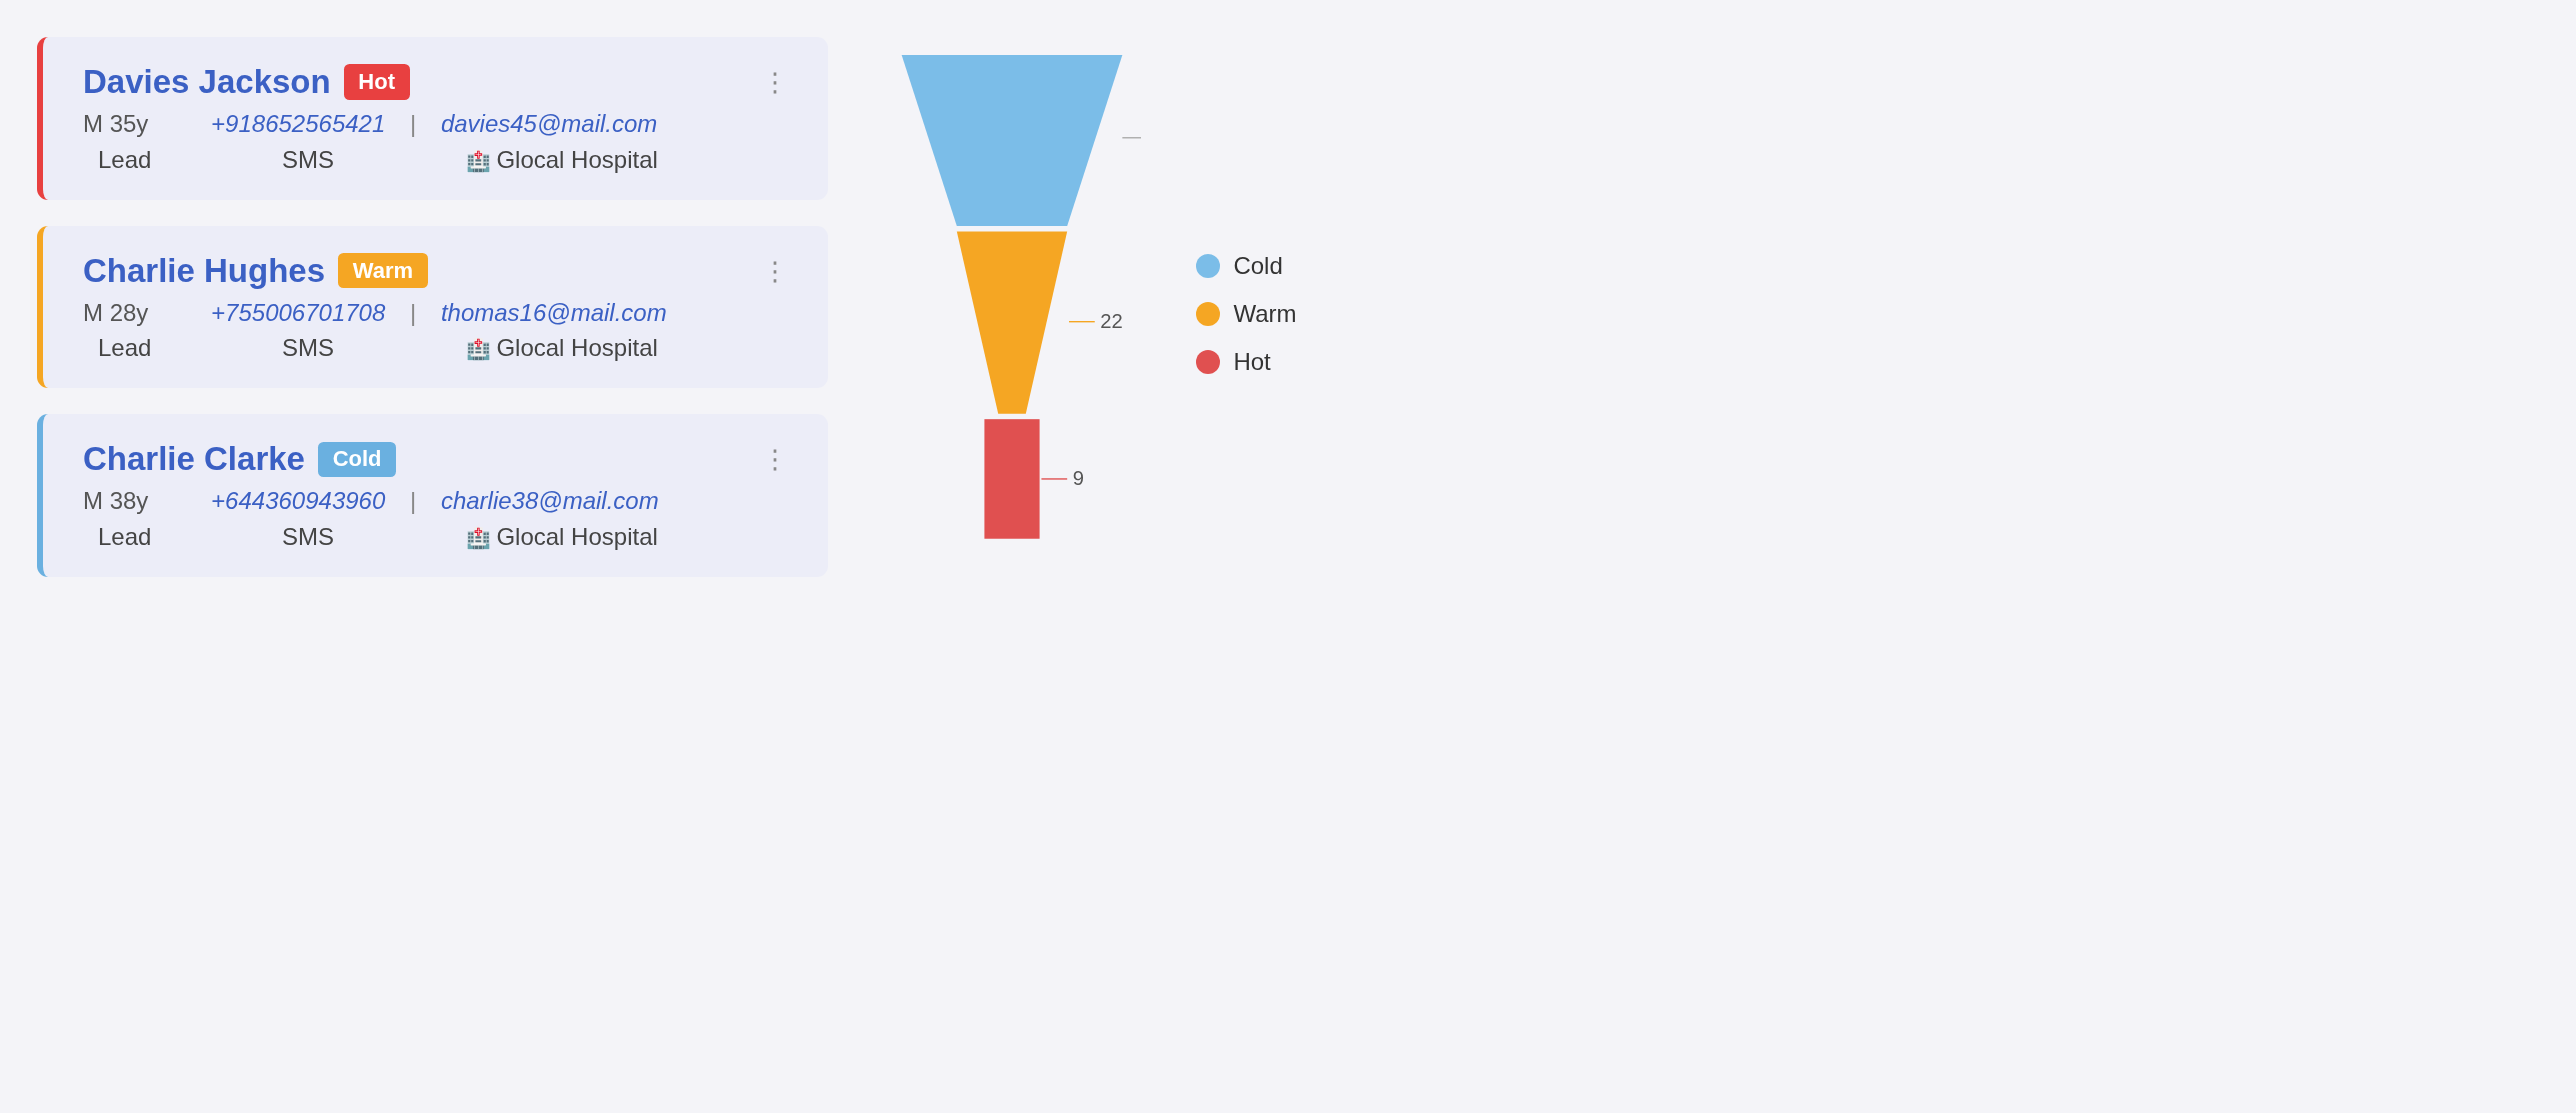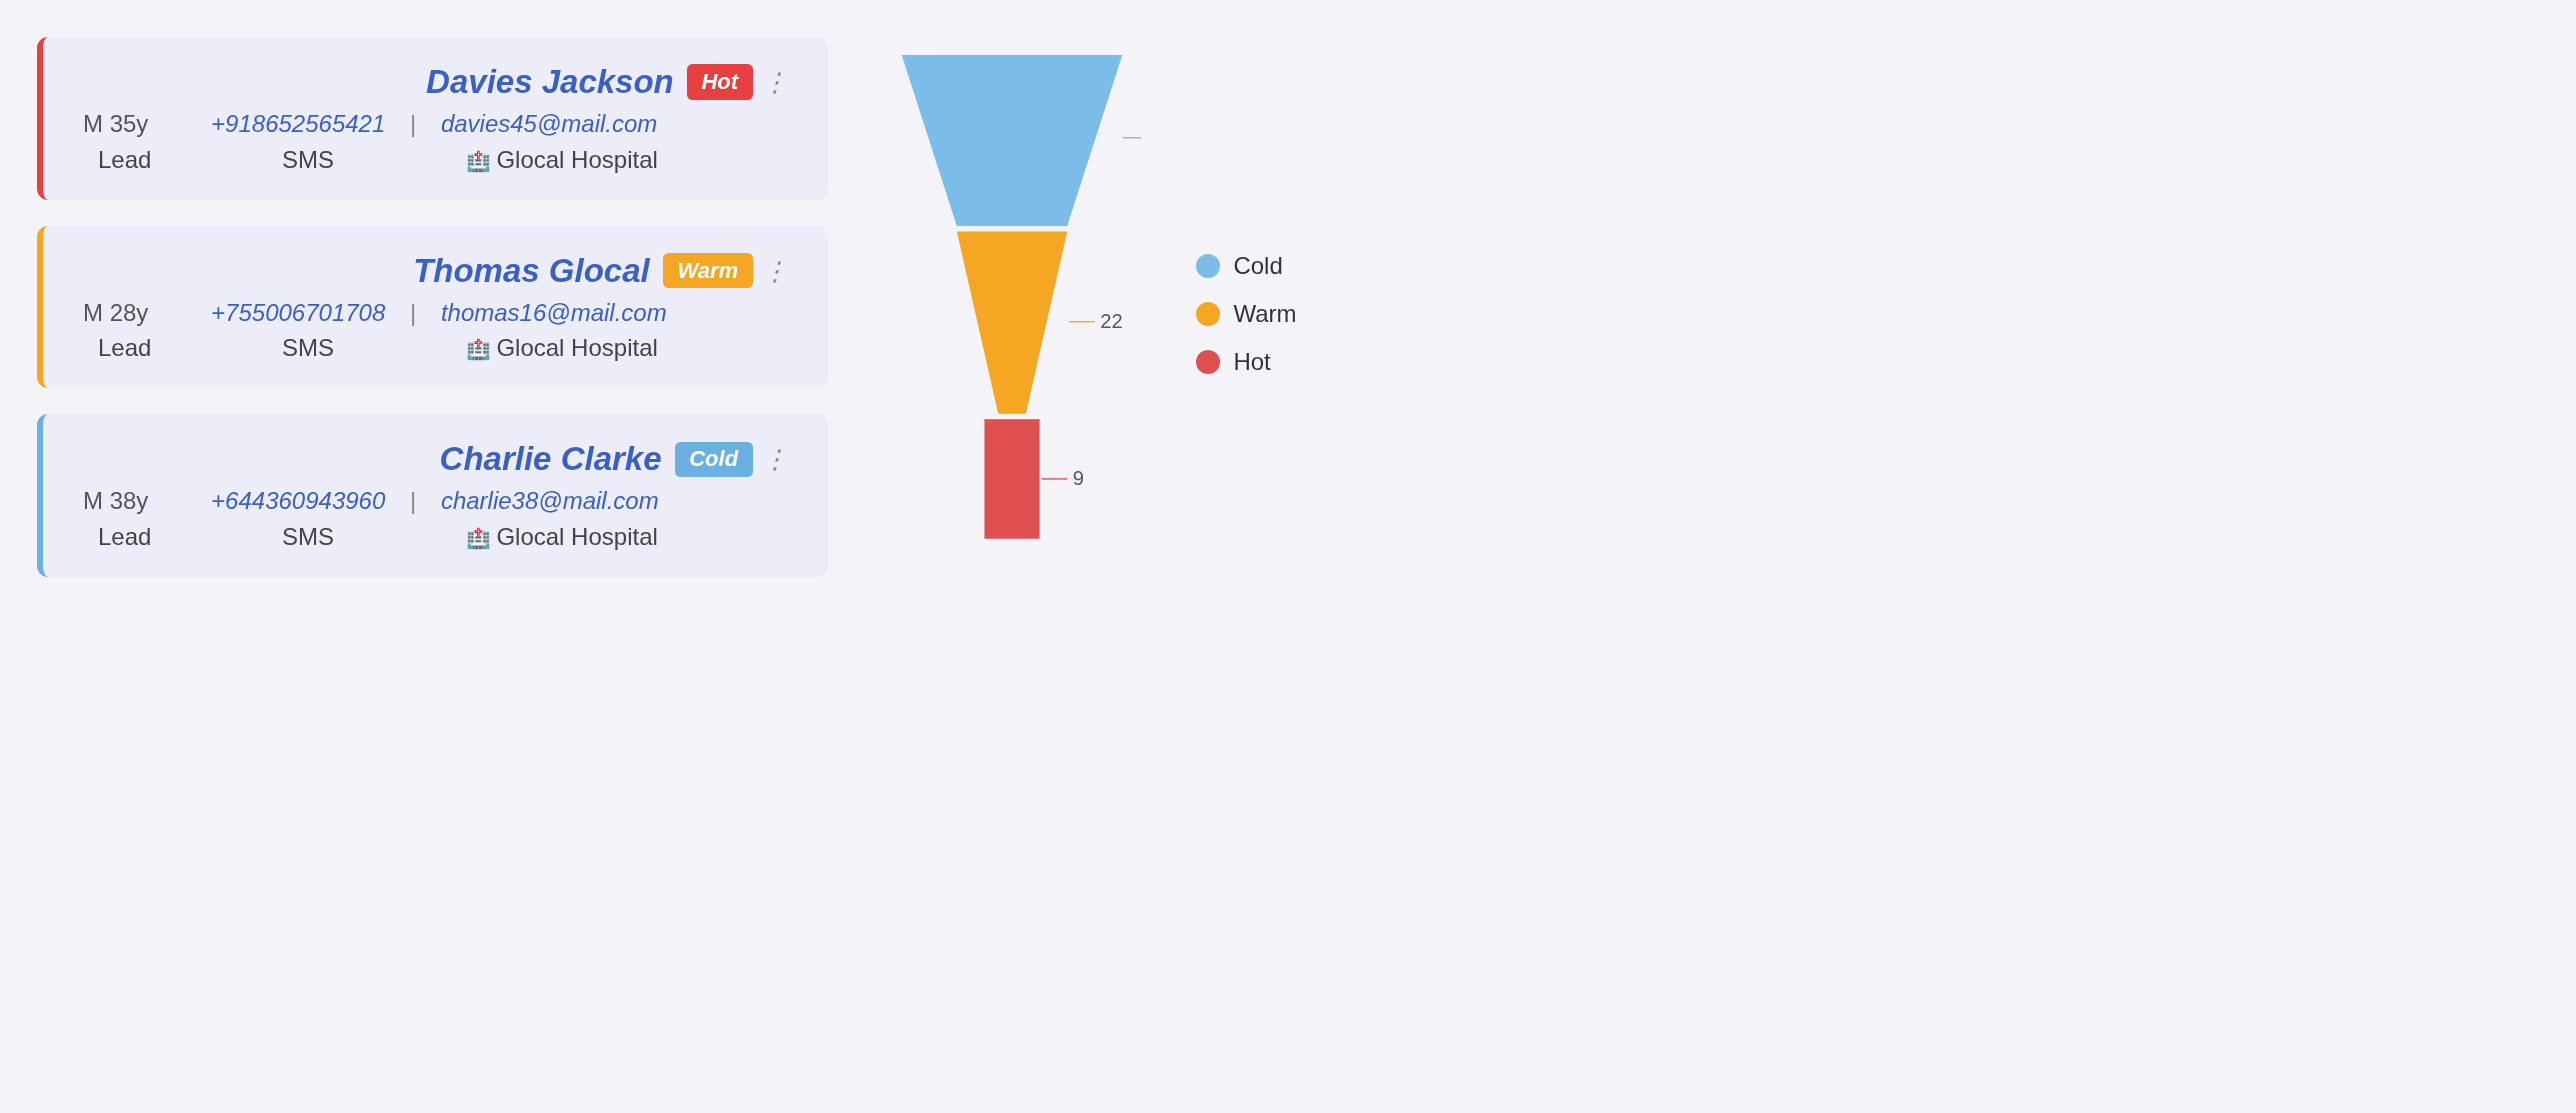--- a/index.html
+++ b/index.html
@@ -25,23 +25,22 @@
       padding: 26px 29px 26px 40px;
       position: relative;
       border-left: 6.4px solid transparent;
     }
     .card.hot { border-left-color: #e84040; }
     .card.warm { border-left-color: #f5a623; }
     .card.cold { border-left-color: #6ab0e0; }
     .card-header {
       display: flex;
       align-items: center;
-      justify-content: flex-end;
+      justify-content: space-between;
       margin-bottom: 9.2px;
-      font-style: italic;
     }
     .card-name-row {
       display: flex;
       align-items: center;
       gap: 13px;
     }
     .card-name {
       font-size: 33px;
       font-weight: 700;
       color: #3b60c4;
@@ -156,21 +155,21 @@
       </div>
       <div class="card-meta">
         <span class="card-meta-item">Lead</span>
         <span class="card-meta-item sms">SMS</span>
         <span class="card-meta-item"><span class="hospital-icon">🏥</span>Glocal Hospital</span>
       </div>
     </div>
     <div class="card warm">
       <div class="card-header">
         <div class="card-name-row">
-          <span class="card-name">Thomas Glocal</span>
+          <span class="card-name">Charlie Hughes</span>
           <span class="badge warm">Warm</span>
         </div>
         <span class="more-icon">⋮</span>
       </div>
       <div class="card-info">
         <span class="gender-age">M 28y</span>
         <span class="sep">&nbsp;&nbsp;</span>
         <span class="phone">+755006701708</span>
         <span class="sep"> | </span>
         <span class="email">thomas16@mail.com</span>

